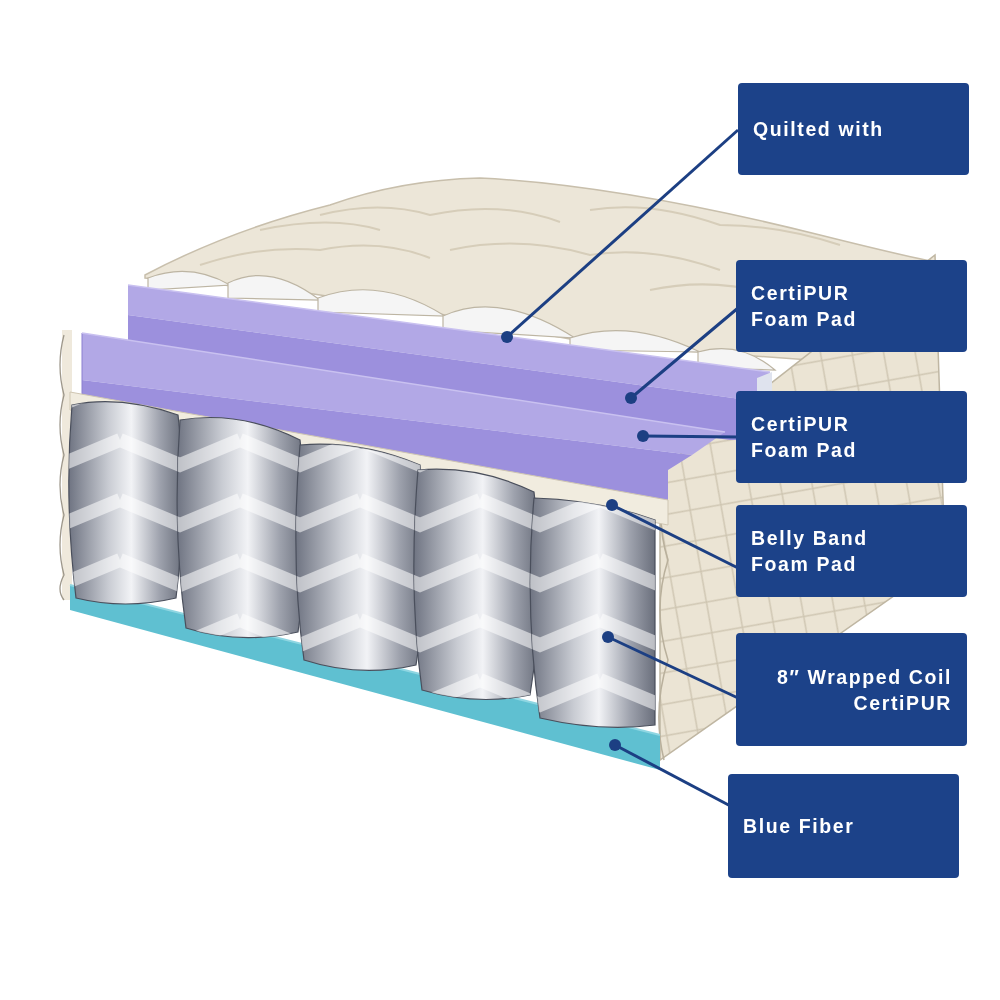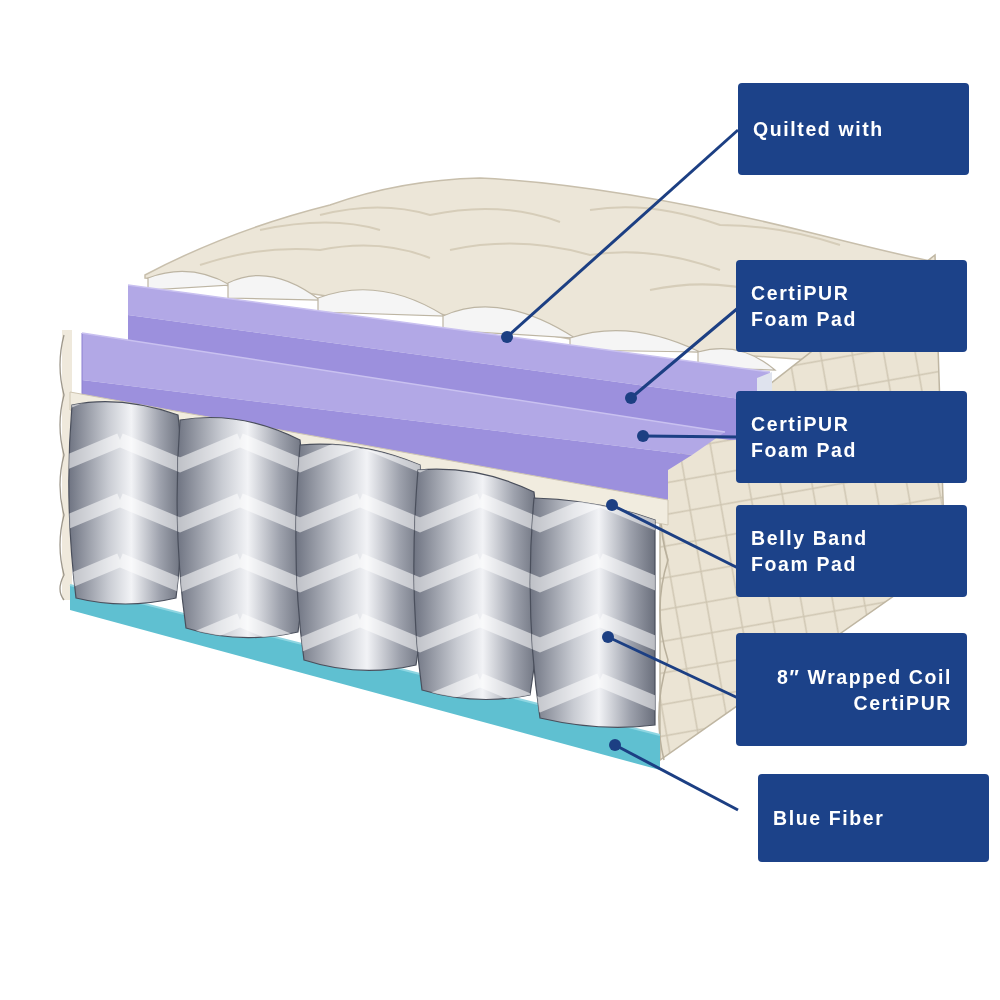--- a/index.html
+++ b/index.html
@@ -148,17 +148,17 @@
   <div class="label" style="left:736px; top:505px; width:231px; height:92px;">
     <span>Belly Band</span>
     <span>Foam Pad</span>
   </div>
 
   <div class="label" style="left:736px; top:633px; width:231px; height:113px;align-items:flex-end;">
     <span>8″ Wrapped Coil</span>
     <span>CertiPUR</span>
   </div>
 
-  <div class="label" style="left:758px; top:774px; width:231px; height:88px;">
+  <div class="label" style="left:728px; top:774px; width:231px; height:104px;">
     <span>Blue Fiber</span>
   </div>
 
 </div>
 
 </body></html>

